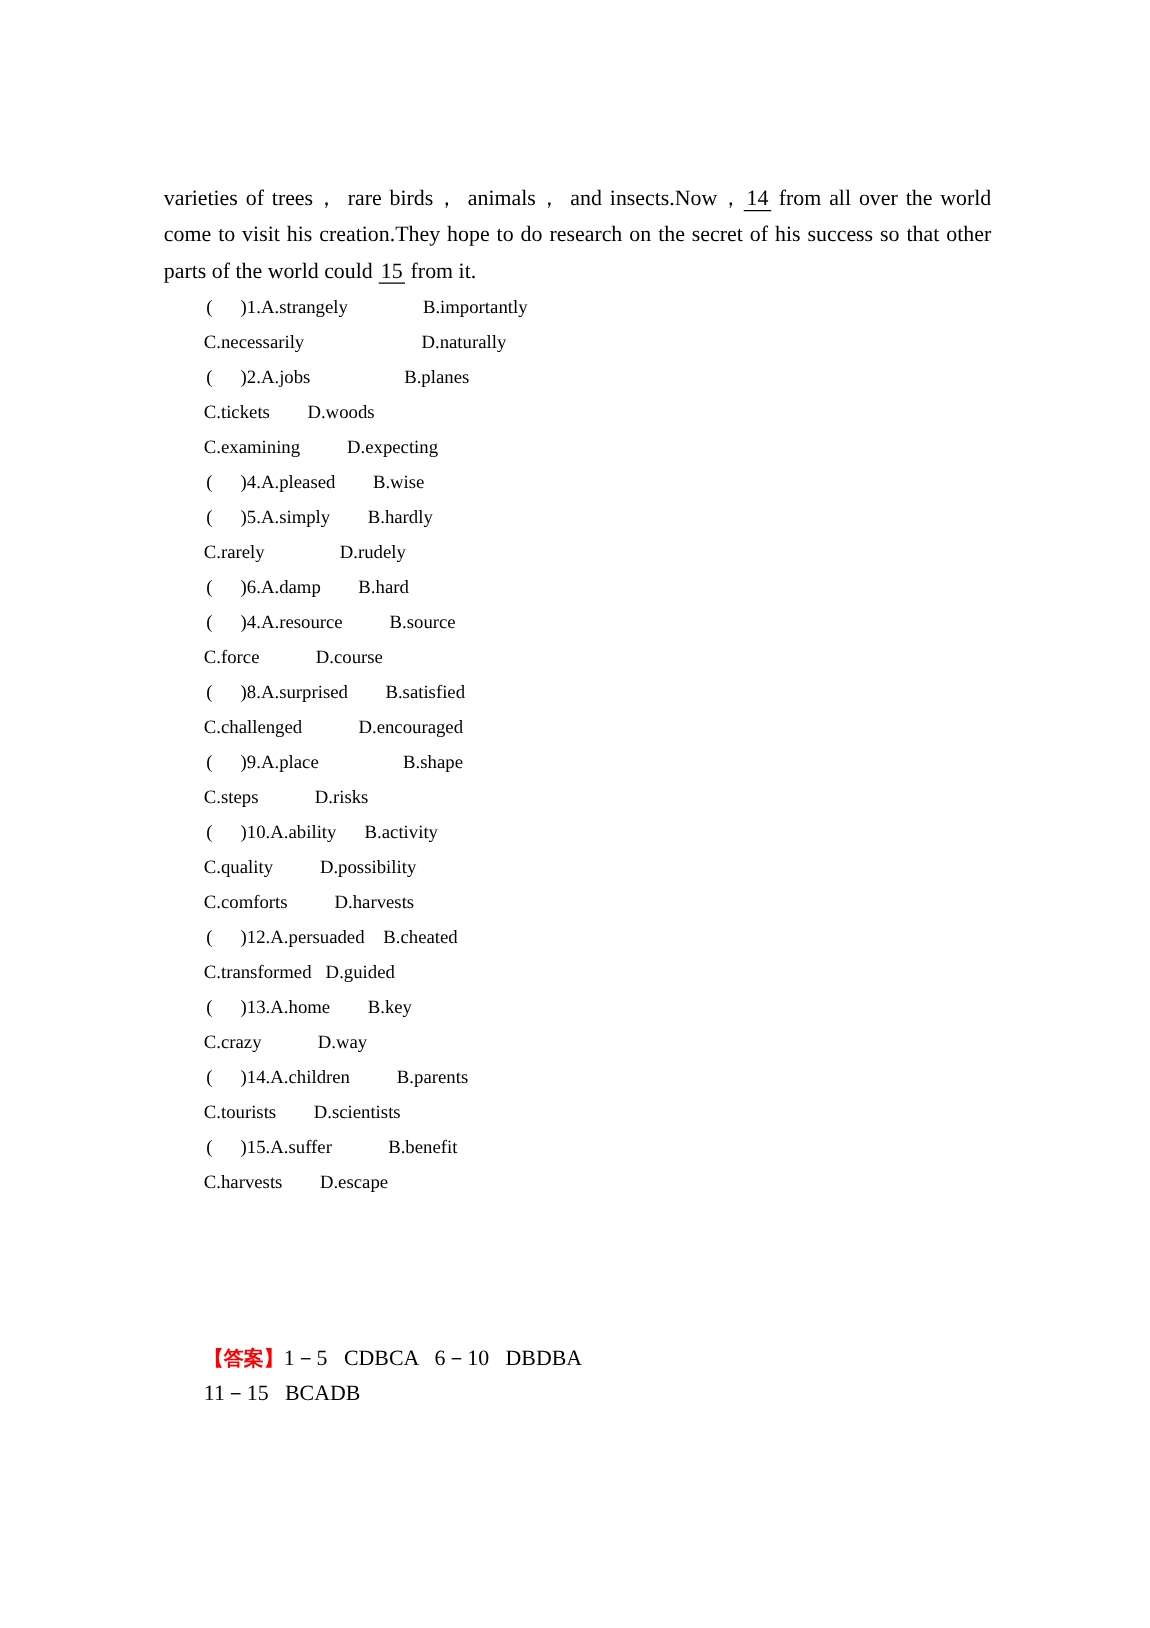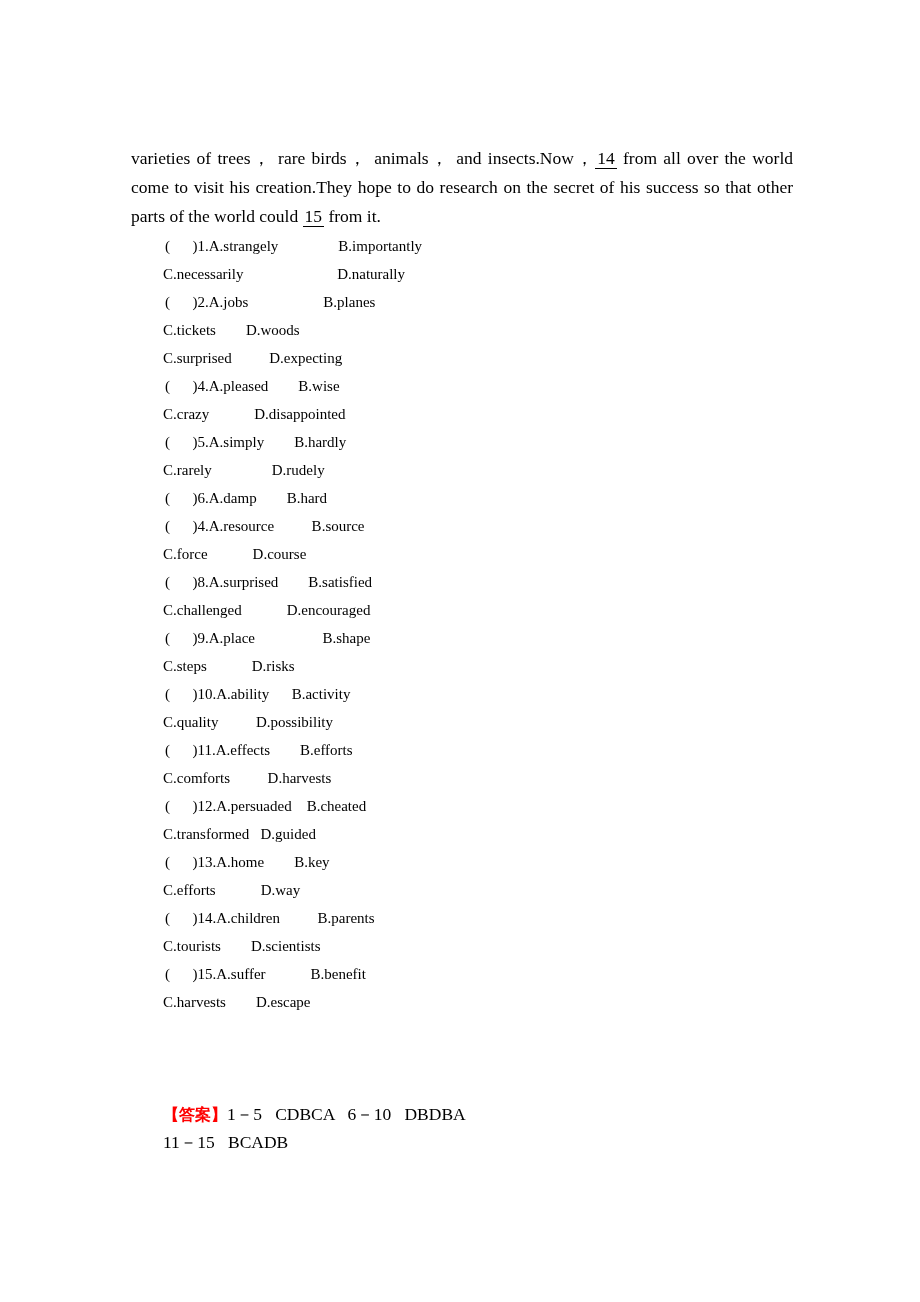--- a/index.html
+++ b/index.html
@@ -52,21 +52,21 @@
     line-height: 28px;
     white-space: pre;
   }
   .qline.ab { padding-left: 34px; }
   .qline.cd { padding-left: 32px; }
 
   
   .answers {
     position: absolute;
     left: 131px;
-    top: 1064px;
+    top: 1036px;
     font-size: 17.5px;
     width: 700px;
   }
   .ansline {
     height: 28px;
     line-height: 28px;
     white-space: pre;
     padding-left: 32px;
   }
   .ans-tag {
@@ -85,40 +85,38 @@
     <span>varieties of trees，  rare birds，  animals，  and insects.Now，</span><span class="blank">14</span><span> <span>from all over the world come</span></span>
     <span>to visit his creation.They hope to do research on the secret of his success so that other parts of the</span>
     <span>world could</span> <span class="blank">15</span> <span>from it.</span>
   </div>
 
   <div class="options">
     <div class="qline ab">(      )1.A.strangely                B.importantly</div>
     <div class="qline cd">C.necessarily                         D.naturally</div>
     <div class="qline ab">(      )2.A.jobs                    B.planes</div>
     <div class="qline cd">C.tickets        D.woods</div>
-    <div class="qline cd">C.surprised          D.expecting</div>
+    <div class="qline cd">C.examining          D.expecting</div>
     <div class="qline ab">(      )4.A.pleased        B.wise</div>
-    <div class="qline cd">C.crazy            D.disappointed</div>
     <div class="qline ab">(      )5.A.simply        B.hardly</div>
     <div class="qline cd">C.rarely                D.rudely</div>
     <div class="qline ab">(      )6.A.damp        B.hard</div>
     <div class="qline ab">(      )4.A.resource          B.source</div>
     <div class="qline cd">C.force            D.course</div>
     <div class="qline ab">(      )8.A.surprised        B.satisfied</div>
     <div class="qline cd">C.challenged            D.encouraged</div>
     <div class="qline ab">(      )9.A.place                  B.shape</div>
     <div class="qline cd">C.steps            D.risks</div>
     <div class="qline ab">(      )10.A.ability      B.activity</div>
     <div class="qline cd">C.quality          D.possibility</div>
-    <div class="qline ab">(      )11.A.effects        B.efforts</div>
     <div class="qline cd">C.comforts          D.harvests</div>
     <div class="qline ab">(      )12.A.persuaded    B.cheated</div>
     <div class="qline cd">C.transformed   D.guided</div>
     <div class="qline ab">(      )13.A.home        B.key</div>
-    <div class="qline cd">C.efforts            D.way</div>
+    <div class="qline cd">C.crazy            D.way</div>
     <div class="qline ab">(      )14.A.children          B.parents</div>
     <div class="qline cd">C.tourists        D.scientists</div>
     <div class="qline ab">(      )15.A.suffer            B.benefit</div>
     <div class="qline cd">C.harvests        D.escape</div>
   </div>
 
   <div class="answers">
     <div class="ansline"><span class="ans-tag">【答案】</span><span>1－5   CDBCA   6－10   DBDBA</span></div>
     <div class="ansline">11－15   BCADB</div>
   </div>

